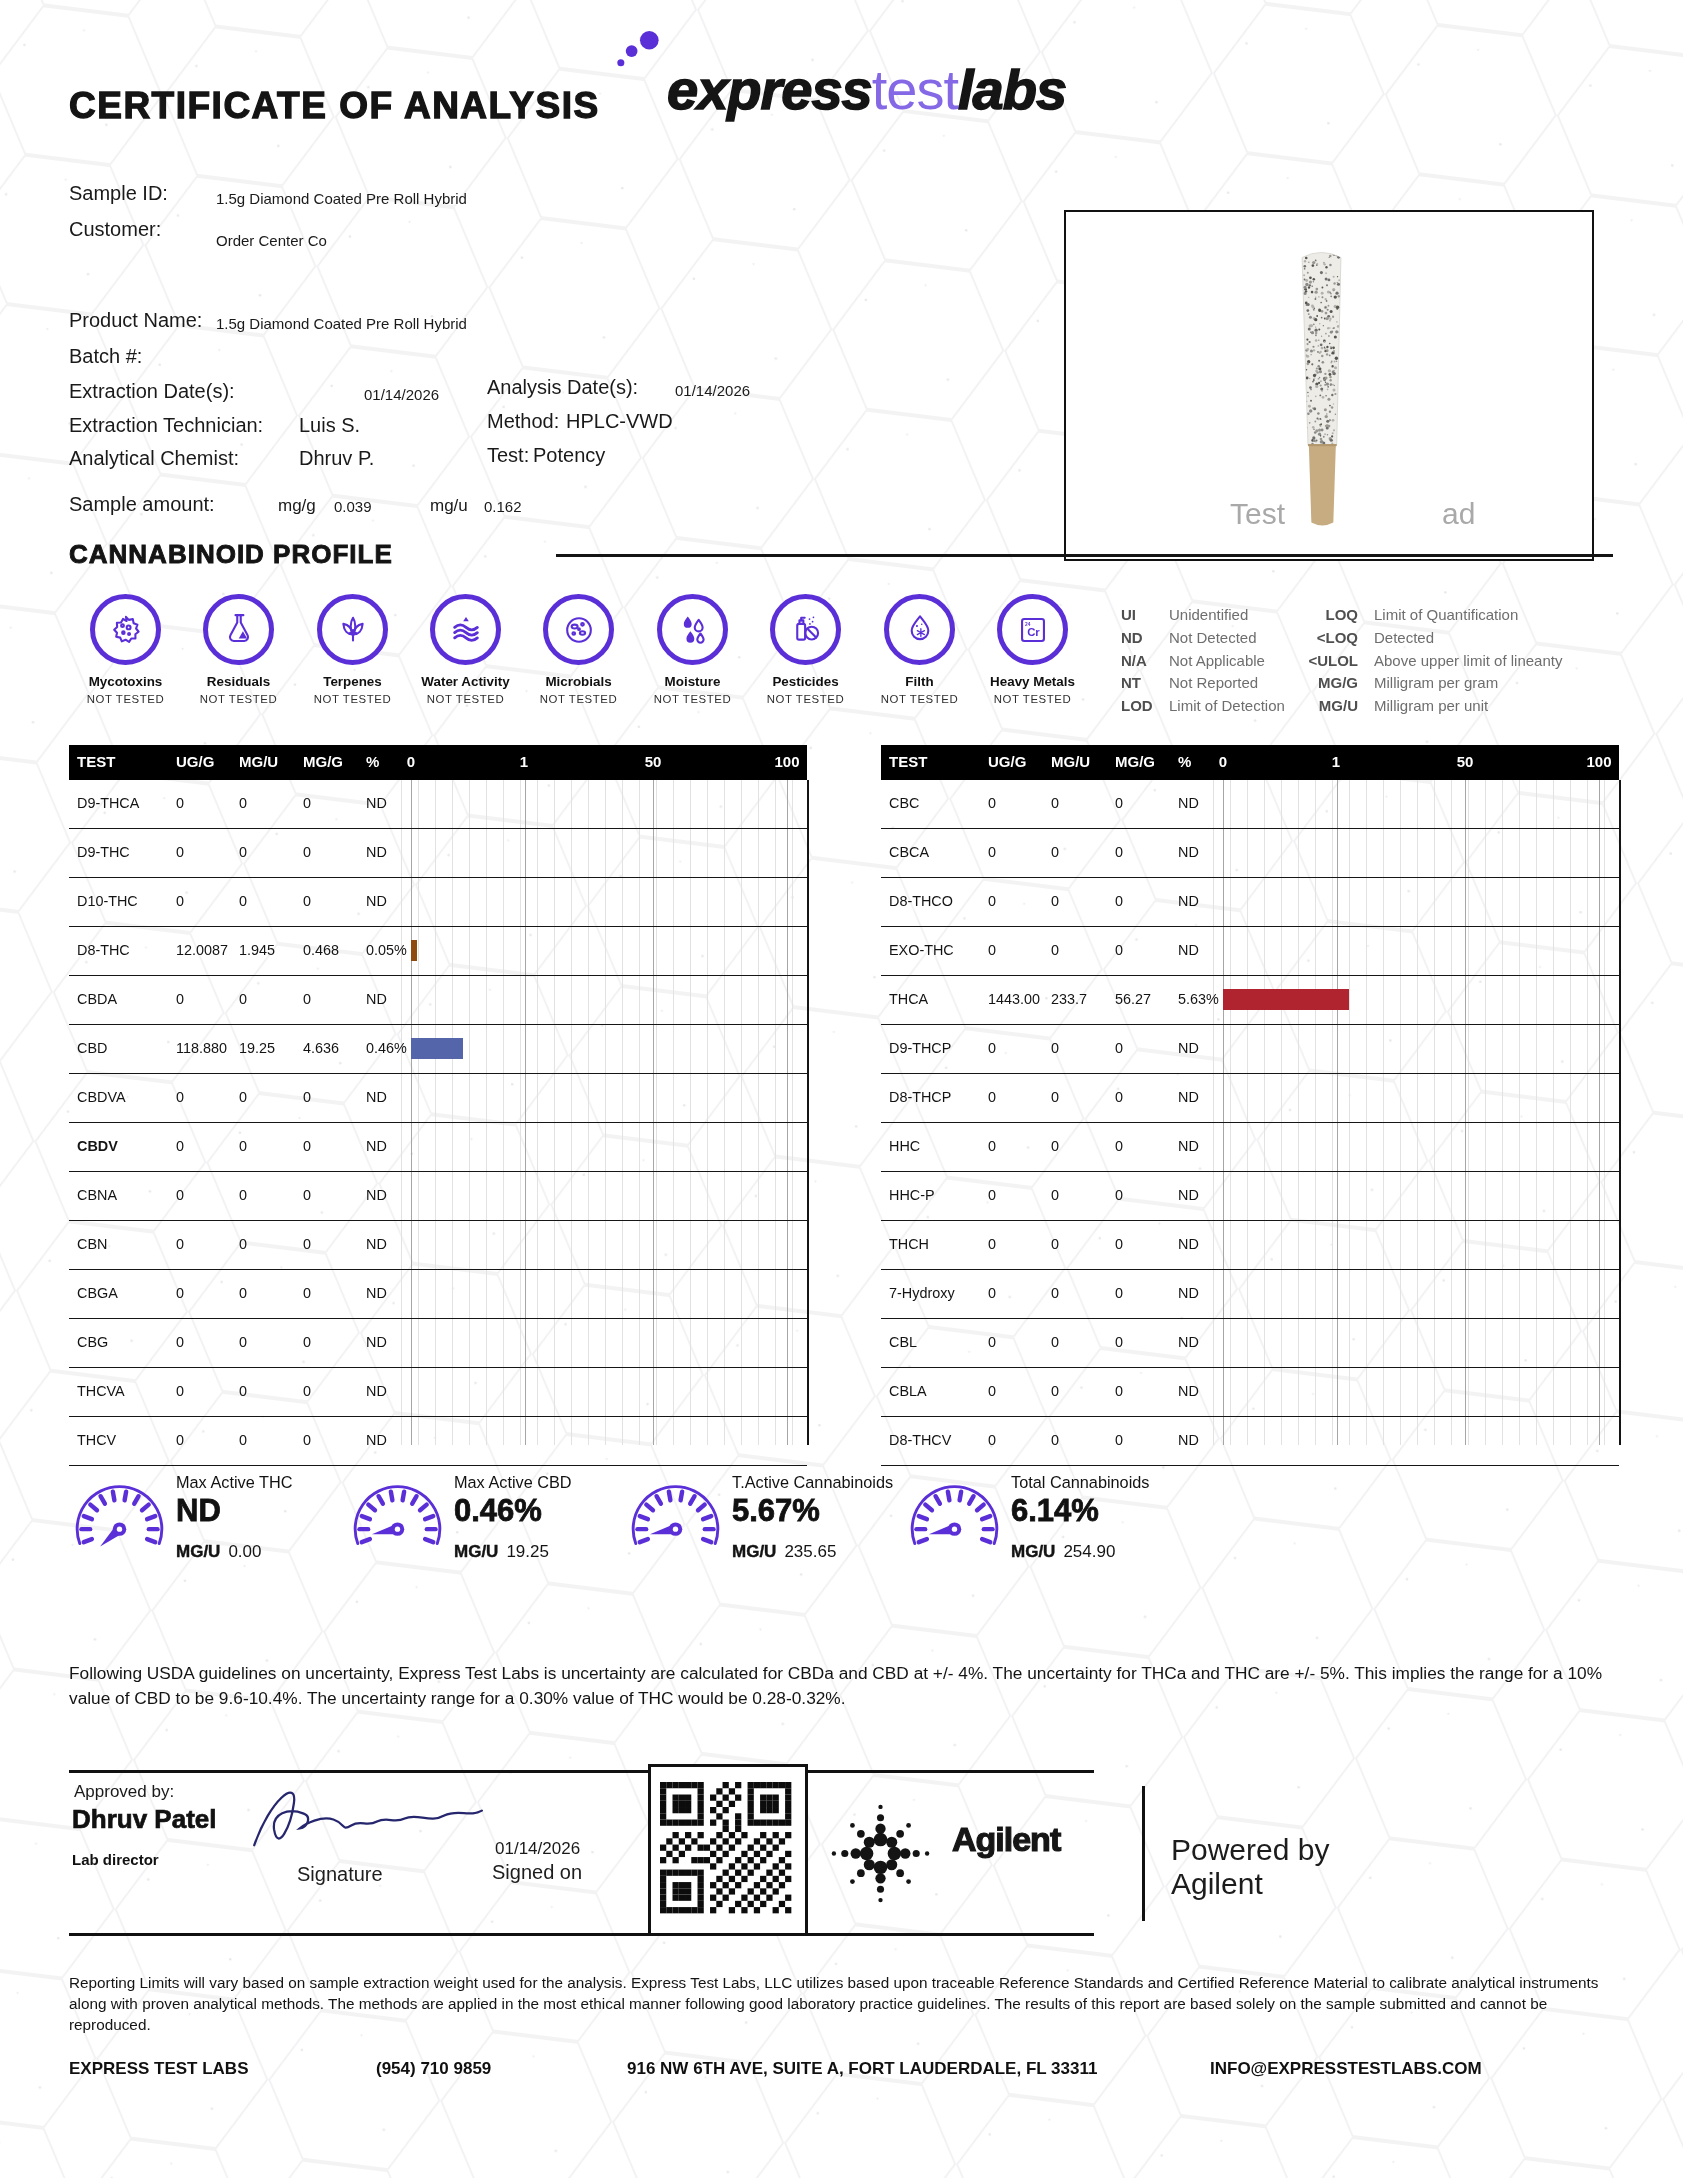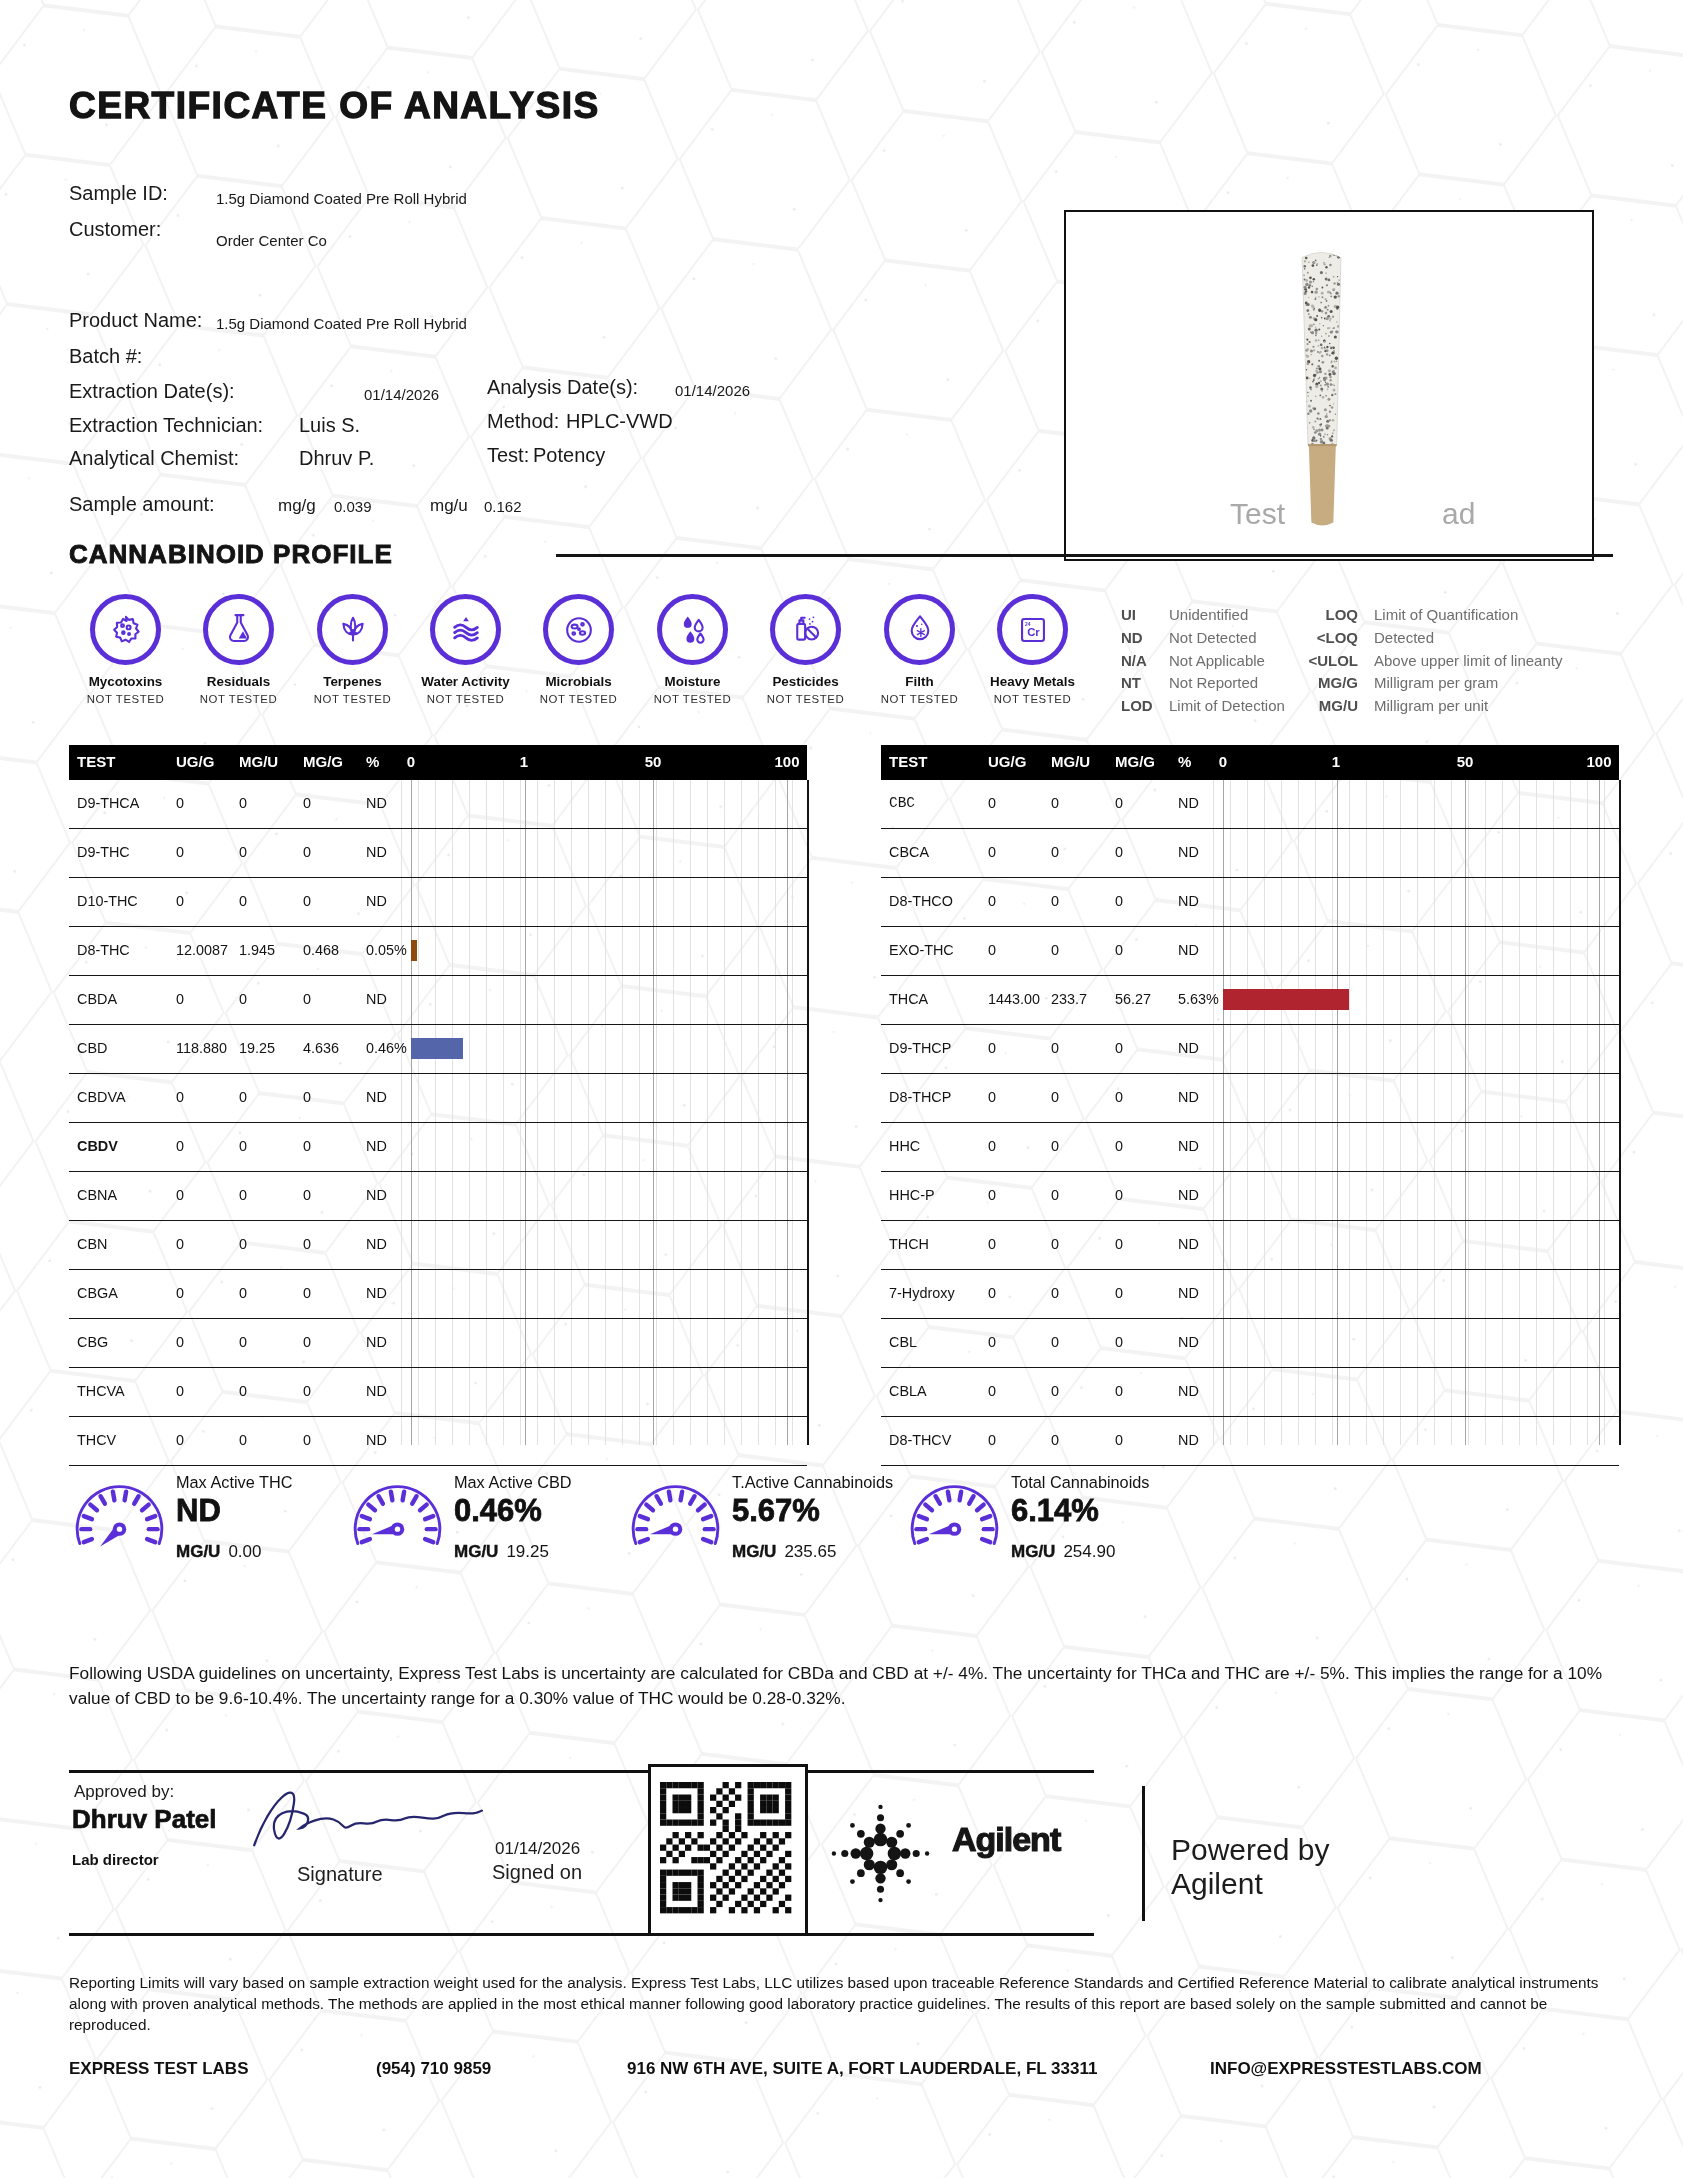--- a/index.html
+++ b/index.html
@@ -71,20 +71,30 @@
         <circle cx="30" cy="42" r="1.3" fill="#e9e8ea"></circle>
         <circle cx="122" cy="112" r="1.3" fill="#e9e8ea"></circle>
         <circle cx="88" cy="20" r="1.1" fill="#ededef"></circle>
       </pattern>
     </defs>
     <rect width="1700" height="2200" fill="#ffffff"></rect>
     <rect width="1700" height="2200" fill="url(#hexp)"></rect>
   </svg>
 
   <div id="title" class="abs" style="left:69px;top:85px">CERTIFICATE OF ANALYSIS</div>
+  <div class="logo abs" style="left:612px;top:57px">
+    <svg width="53" height="50" viewBox="0 0 54 50">
+      <circle cx="9" cy="34" r="3.6" fill="#5b2fd8"></circle>
+      <circle cx="20" cy="22" r="6" fill="#5b2fd8"></circle>
+      <circle cx="38" cy="11" r="9.5" fill="#5b2fd8"></circle>
+    </svg>
+    <span class="lx">express</span>
+      <span class="lt">test</span>
+      <span class="ll">labs</span>
+  </div>
 
   <div class="abs lbl" style="left:69px;top:182px">Sample ID:</div>
   <div class="abs val" style="left:216px;top:190px">1.5g Diamond Coated Pre Roll Hybrid</div>
   <div class="abs lbl" style="left:69px;top:218px">Customer:</div>
   <div class="abs val" style="left:216px;top:232px">Order Center Co</div>
 
   <div class="abs" style="left:1064px;top:210px;width:526px;height:347px;border:2px solid #111;background:#fff">
     <span id="photo-hint-l" class="abs" style="left:164px;top:285px">Test</span>
     <span id="photo-hint-r" class="abs" style="left:376px;top:285px">ad</span>
     <svg class="abs" style="left:204px;top:32px" width="103" height="287" viewBox="0 0 120 340">
@@ -724,21 +734,21 @@
         <span style="left: 718px; transform: translateX(-50%);">100</span>
       </div>
       <div class="tbody">
         <div class="gridlines" style="left: 332px; top: 0px; width: 406px; height: 665px;">
           <div class="tickline" style="left: 10px;"></div>
           <div class="tickline" style="left: 124px;"></div>
           <div class="tickline" style="left: 252px;"></div>
           <div class="tickline" style="left: 386px;"></div>
         </div>
         <div class="trow">
-          <span style="left: 8px; font-family: Liberation Mono, monospace;">CBC</span>
+          <span style="left: 8px;">CBC</span>
           <span style="left: 107px;">0</span>
           <span style="left: 170px;">0</span>
           <span style="left: 234px;">0</span>
           <span style="left: 297px;">ND</span>
         </div>
         <div class="trow">
           <span style="left: 8px;">CBCA</span>
           <span style="left: 107px;">0</span>
           <span style="left: 170px;">0</span>
           <span style="left: 234px;">0</span>

